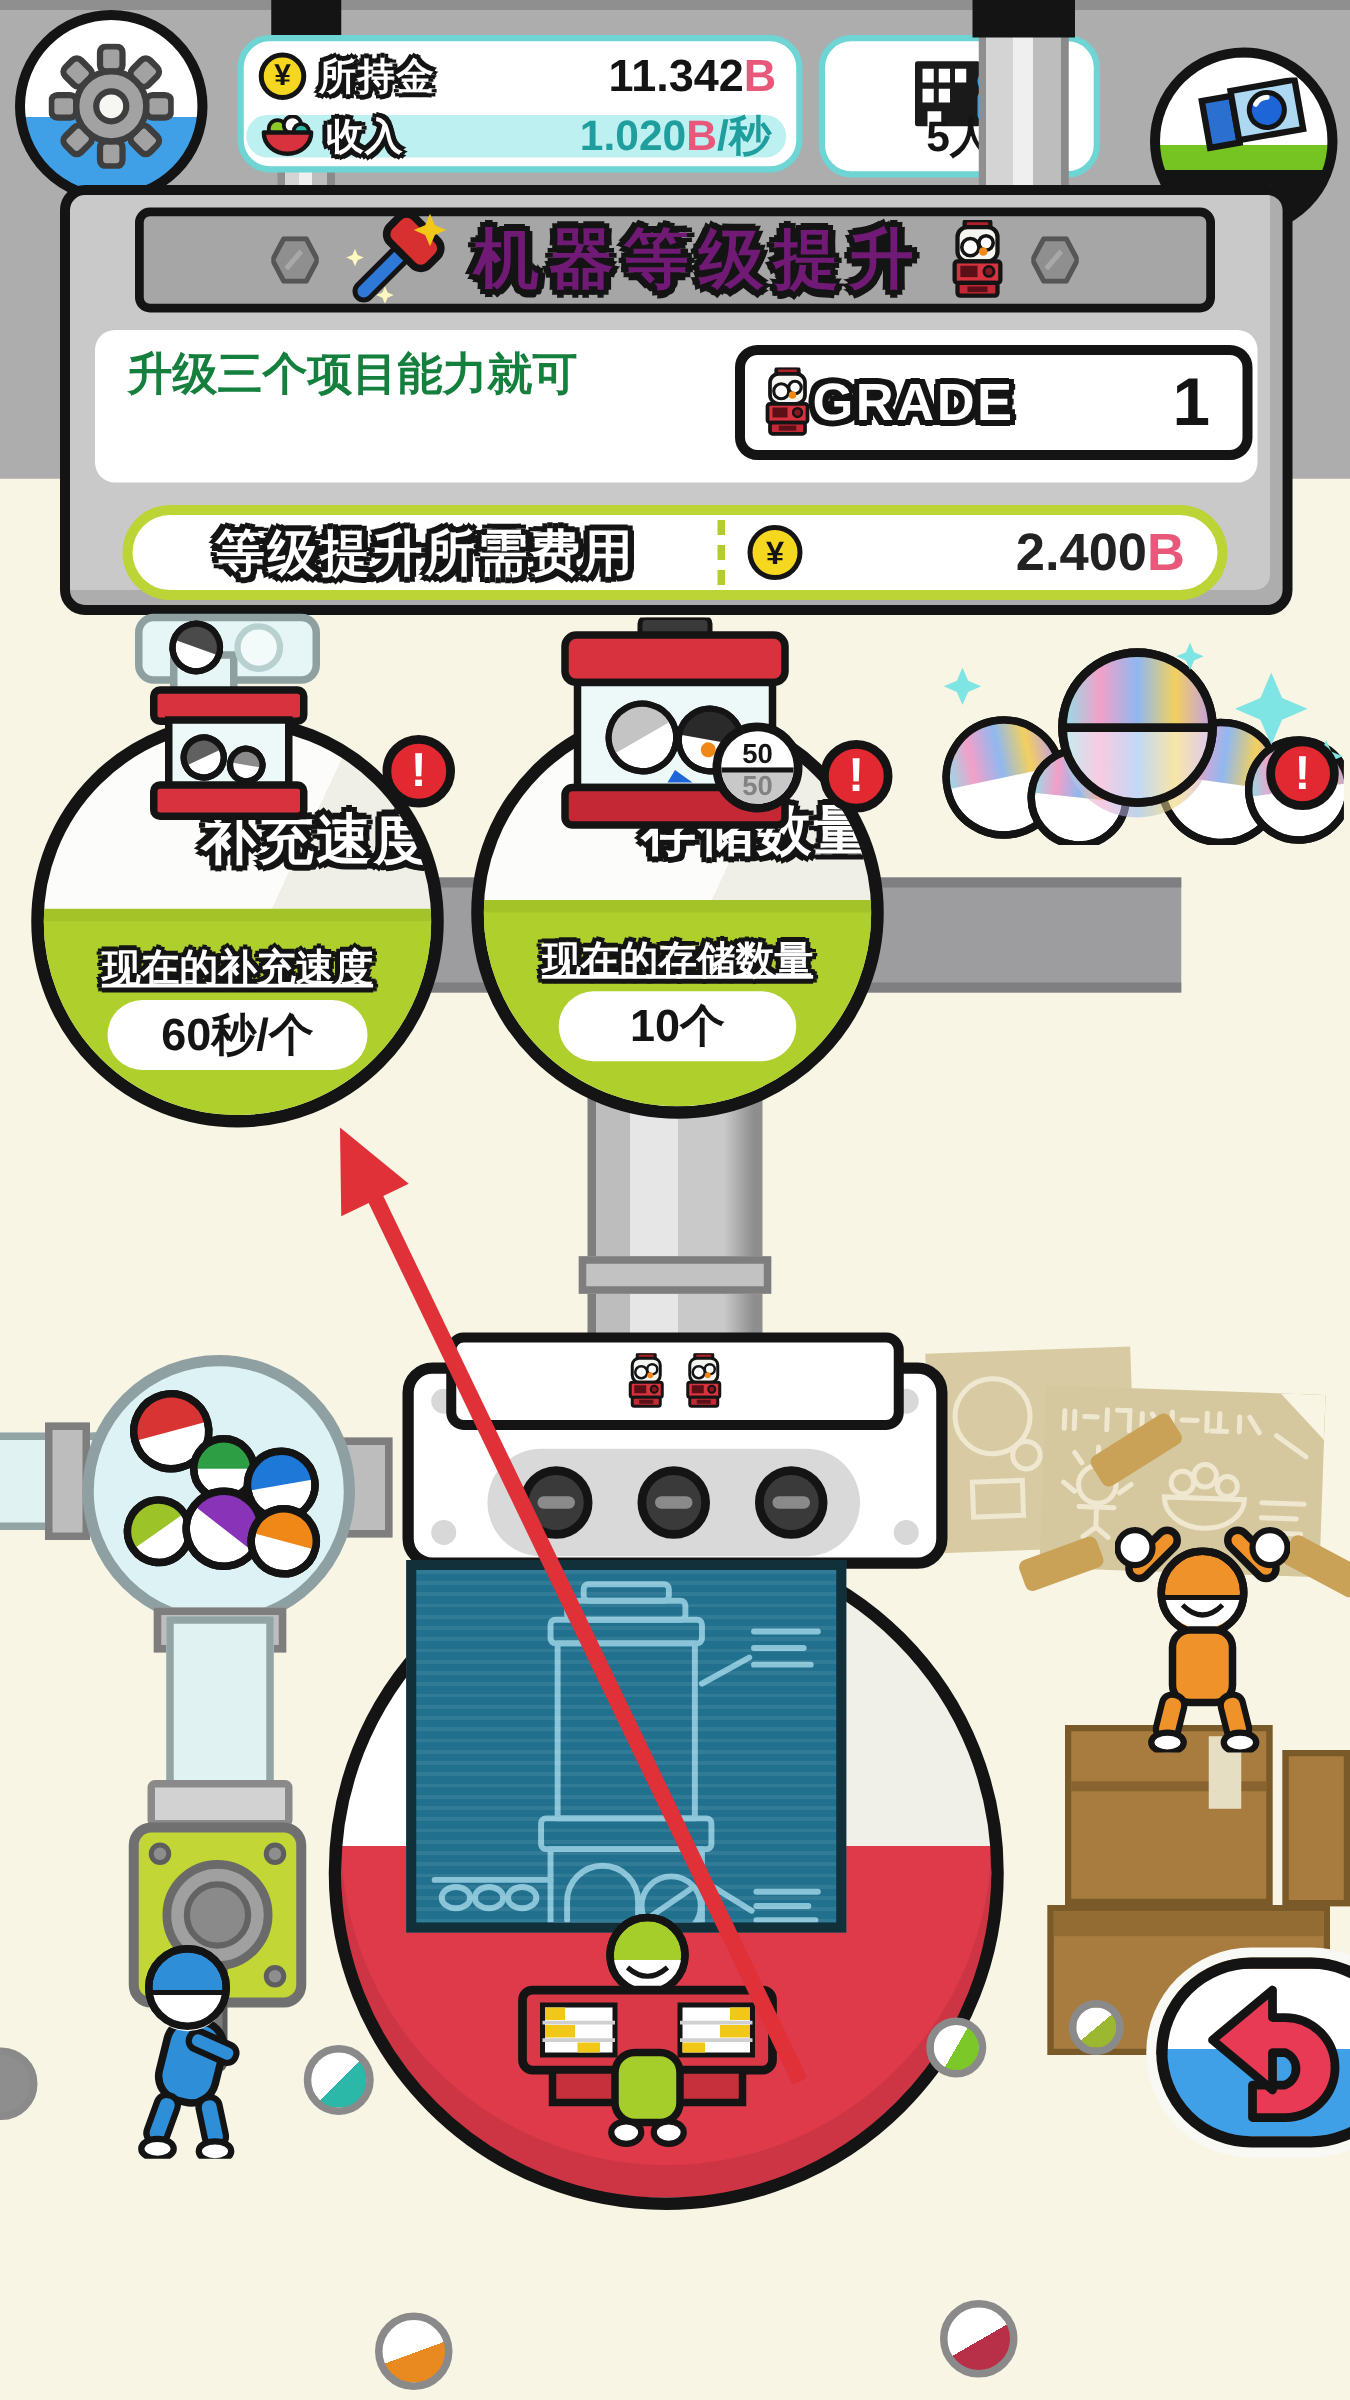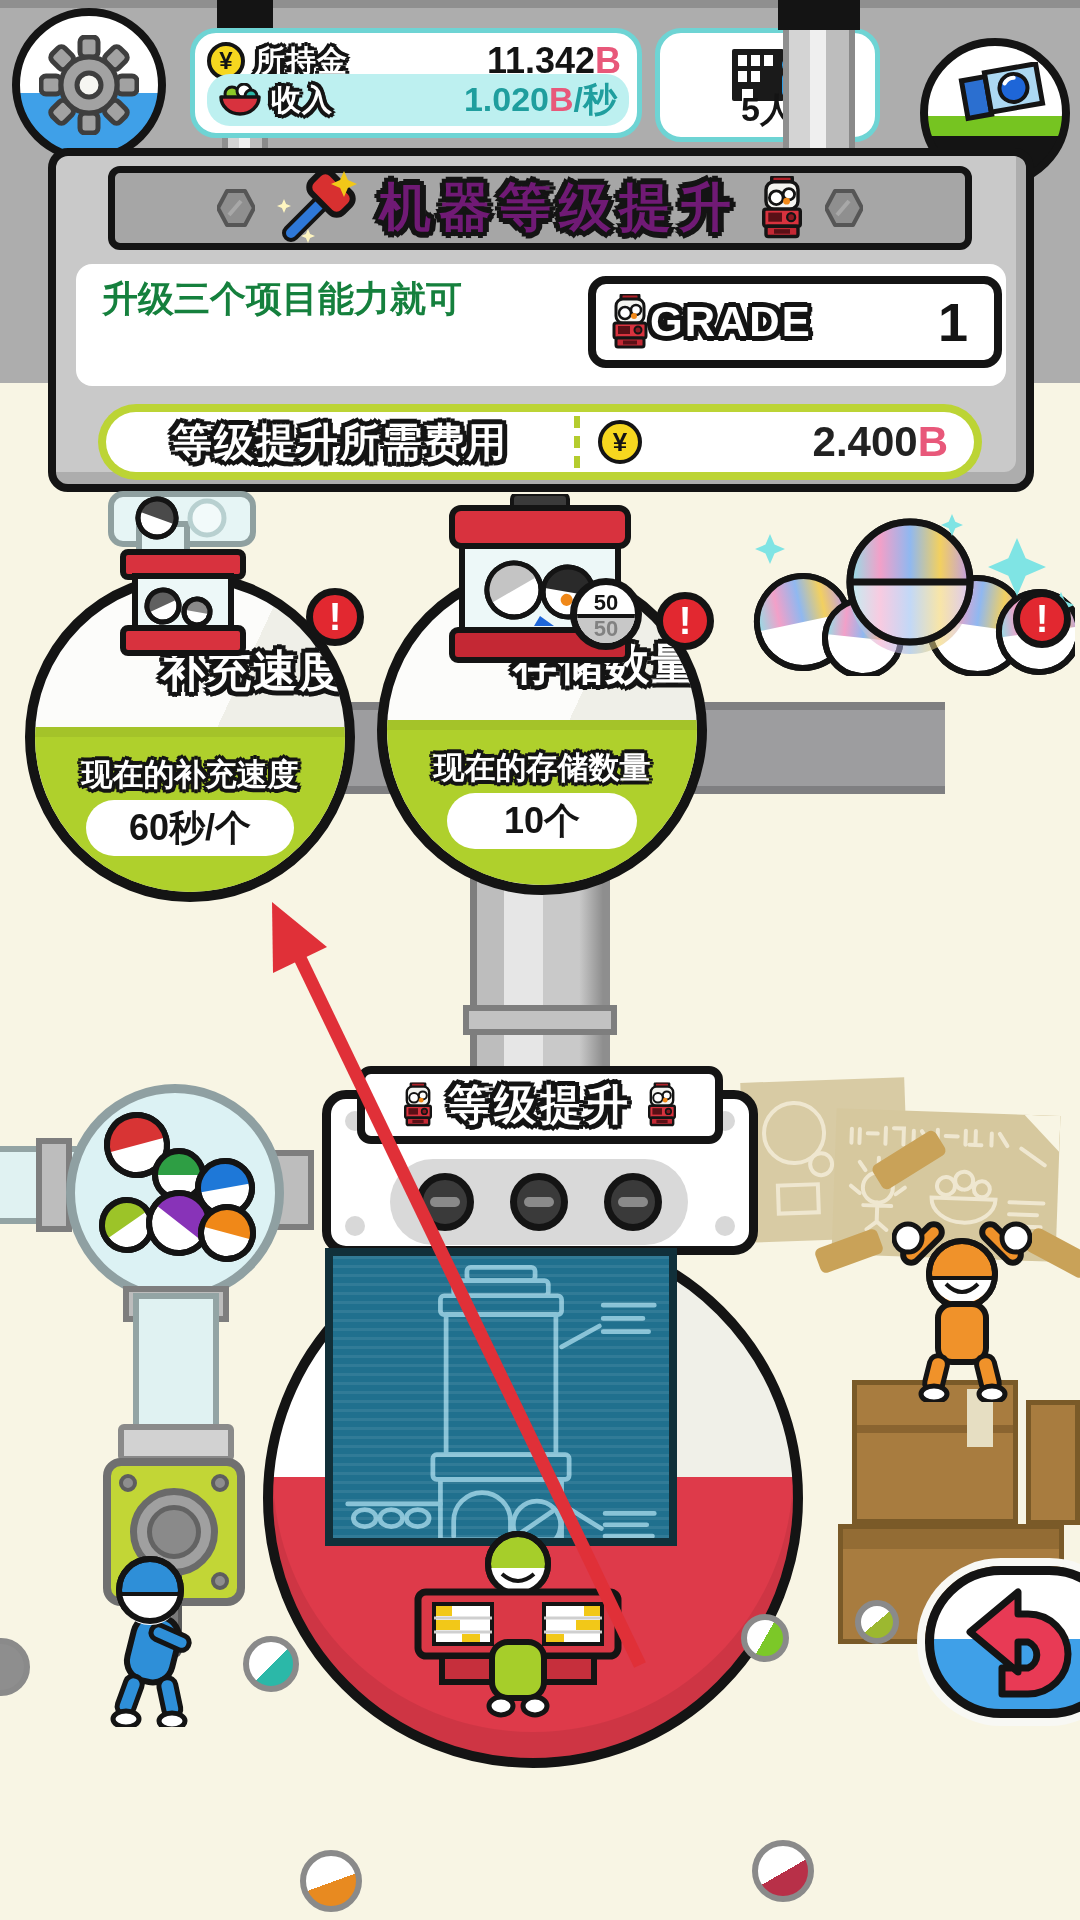--- a/index.html
+++ b/index.html
@@ -16,21 +16,21 @@
   .floor{left:0;top:1537;width:1080px;height:383px;background:#ADADAD;border-top:8px solid #8F8F8F;}
   
   .vpipe-top{top:0;background:linear-gradient(90deg,#8f8f8f 0 6px,#d4d4d4 6px 38%,#efefef 38% 60%,#bdbdbd 60% calc(100% - 6px),#8a8a8a calc(100% - 6px));}
   .vpipe-cap{position:absolute;left:-5px;right:-5px;top:0;background:#141414;}
   
   .round-btn{border-radius:50%;border:8px solid #141414;display:flex;align-items:center;justify-content:center;}
   .gear-btn{left:12px;top:8px;width:154px;height:154px;background:linear-gradient(180deg,#fff 0 56%,#3FA0E8 56%);}
   .hud-panel{background:#fff;border:5px solid #6ED4D4;border-radius:26px;}
   .money-panel{left:190px;top:28px;width:452px;height:110px;}
   .money-row{position:absolute;left:12px;right:16px;top:4px;height:48px;display:flex;align-items:center;}
-  .income-row{position:absolute;left:12px;right:8px;bottom:7px;height:52px;background:#BDF0F0;border-radius:23px;display:flex;align-items:center;padding:0 12px;}
+  .income-row{position:absolute;left:2px;right:8px;bottom:7px;height:34px;background:#BDF0F0;border-radius:23px;display:flex;align-items:center;padding:0 12px;}
   .coin{border-radius:50%;background:#F6D71F;border:4px solid #141414;color:#141414;display:flex;align-items:center;justify-content:center;}
   .coin-lg{width:38px;height:38px;font-size:24px;}
   .hud-label{font-size:30px;margin-left:10px;letter-spacing:1px;}
   .hud-val{margin-left:auto;font-size:36px;color:#141414;}
   .unit-pink{color:#E8587A;}
   .income-val{margin-left:auto;font-size:34px;color:#1F9E9E;}
   .staff-panel{left:655px;top:28px;width:225px;height:114px;text-align:center;}
   .staff-count{position:absolute;left:0;right:0;bottom:4px;font-size:34px;color:#141414;}
   .x10-badge{left:920px;top:8px;width:150px;height:150px;border-radius:50%;border:8px solid #141414;overflow:hidden;background:linear-gradient(180deg,#fff 0 52%,#76C421 52% 67%,#141414 67%);margin-top:30px;}
   .x10-label{position:absolute;left:0;right:0;top:96px;text-align:center;font-size:34px;color:#fff;}
@@ -50,21 +50,21 @@
   .cost-right{flex:1;display:flex;align-items:center;padding:0 26px 0 18px;}
   .cost-val{margin-left:auto;font-size:42px;color:#222;}
   
   .beam{left:175px;top:702px;width:770px;height:92px;background:#9D9D9F;border-top:8px solid #7F7F81;border-bottom:8px solid #7F7F81;}
   .feedpipe{left:470px;top:858px;width:140px;height:252px;background:linear-gradient(90deg,#7E7E7E 0 7px,#BDBDBD 7px 24%,#E6E6E6 24% 52%,#C9C9C9 52% 78%,#8E8E8E calc(100% - 7px));}
   .feedband{position:absolute;left:-7px;right:-7px;top:147px;height:30px;background:#C2C2C2;border:6px solid #7E7E7E;}
   
   .bubble{width:330px;height:330px;border-radius:50%;border:10px solid #141414;overflow:hidden;background:linear-gradient(115deg,#FCFCFA 0 55%,#EFEFE8 55%);}
   .bubble-green{position:absolute;left:0;right:0;bottom:0;height:165px;background:#AFD02C;box-shadow:inset 0 10px 0 rgba(0,0,0,.06);}
   .bubble-title{position:absolute;left:0;right:0;top:60px;text-align:right;font-size:44px;letter-spacing:2px;}
-  .bubble-stat{position:absolute;left:0;right:0;top:172px;text-align:center;font-size:31px;}
+  .bubble-stat{position:absolute;left:0;right:0;top:172px;text-align:center;font-size:31px;text-decoration:underline;}
   .bubble-pill{position:absolute;top:218px;height:56px;background:#fff;border-radius:28px;display:flex;align-items:center;justify-content:center;font-size:36px;color:#141414;}
   .alert-badge{width:58px;height:58px;border-radius:50%;background:#E22830;border:7px solid #141414;color:#fff;display:flex;align-items:center;justify-content:center;font-size:38px;}
   .gauge{left:570px;top:578px;width:72px;height:72px;border-radius:50%;border:7px solid #141414;background:#fff;overflow:hidden;}
   .gauge-top{position:absolute;left:0;right:0;top:0;height:50%;display:flex;align-items:flex-end;justify-content:center;font-size:22px;color:#141414;line-height:1;}
   .gauge-bot{position:absolute;left:0;right:0;top:50%;height:50%;background:#C8C8C8;border-top:4px solid #141414;display:flex;align-items:flex-start;justify-content:center;font-size:22px;color:#828282;line-height:1;}
   
   .globe{left:263px;top:1228px;width:540px;height:540px;border-radius:50%;border:10px solid #141414;
     background:linear-gradient(180deg,rgba(0,0,0,0) 0 46%,#DE3A4A 46%),linear-gradient(115deg,#FFFFFF 0 55%,#F0F0E8 55%);
     box-shadow:inset 0 -26px 0 rgba(0,0,0,.07);}
   .mhead{left:322px;top:1090px;width:436px;height:165px;background:#fff;border:9px solid #141414;border-radius:24px;}
@@ -377,21 +377,20 @@
       <circle cx="214" cy="284" r="25"></circle>
       <path d="M198,292 L230,270"></path>
       <path d="M240,96 L280,74 M284,52 h54 M284,66 h42 M284,80 h48"></path>
       <path d="M240,262 L282,288 M286,272 h52 M286,284 h44 M286,296 h50"></path>
     </svg>
   </div>
   <div class="abs msign">
     <svg width="32" height="46" viewBox="0 0 40 56">
         <use href="#gacha"></use>
       </svg>
-    <span class="msign-label ol5">等级提升</span>
     <svg width="32" height="46" viewBox="0 0 40 56">
         <use href="#gacha"></use>
       </svg>
   </div>
   <svg class="abs" style="left:398px;top:1530px;" width="240" height="190" viewBox="0 0 240 190">
     <circle cx="120" cy="34" r="30" fill="#A6CE2A" stroke="#141414" stroke-width="6"></circle>
     <path d="M90,38 a30,30 0 0 0 60,0 z" fill="#fff"></path>
     <circle cx="120" cy="34" r="30" fill="none" stroke="#141414" stroke-width="6"></circle>
     <path d="M104,44 q16,14 32,0" fill="none" stroke="#141414" stroke-width="4"></path>
     <rect x="62" y="58" width="44" height="16" rx="8" transform="rotate(35 62 66)" fill="#A6CE2A" stroke="#141414" stroke-width="5"></rect>

